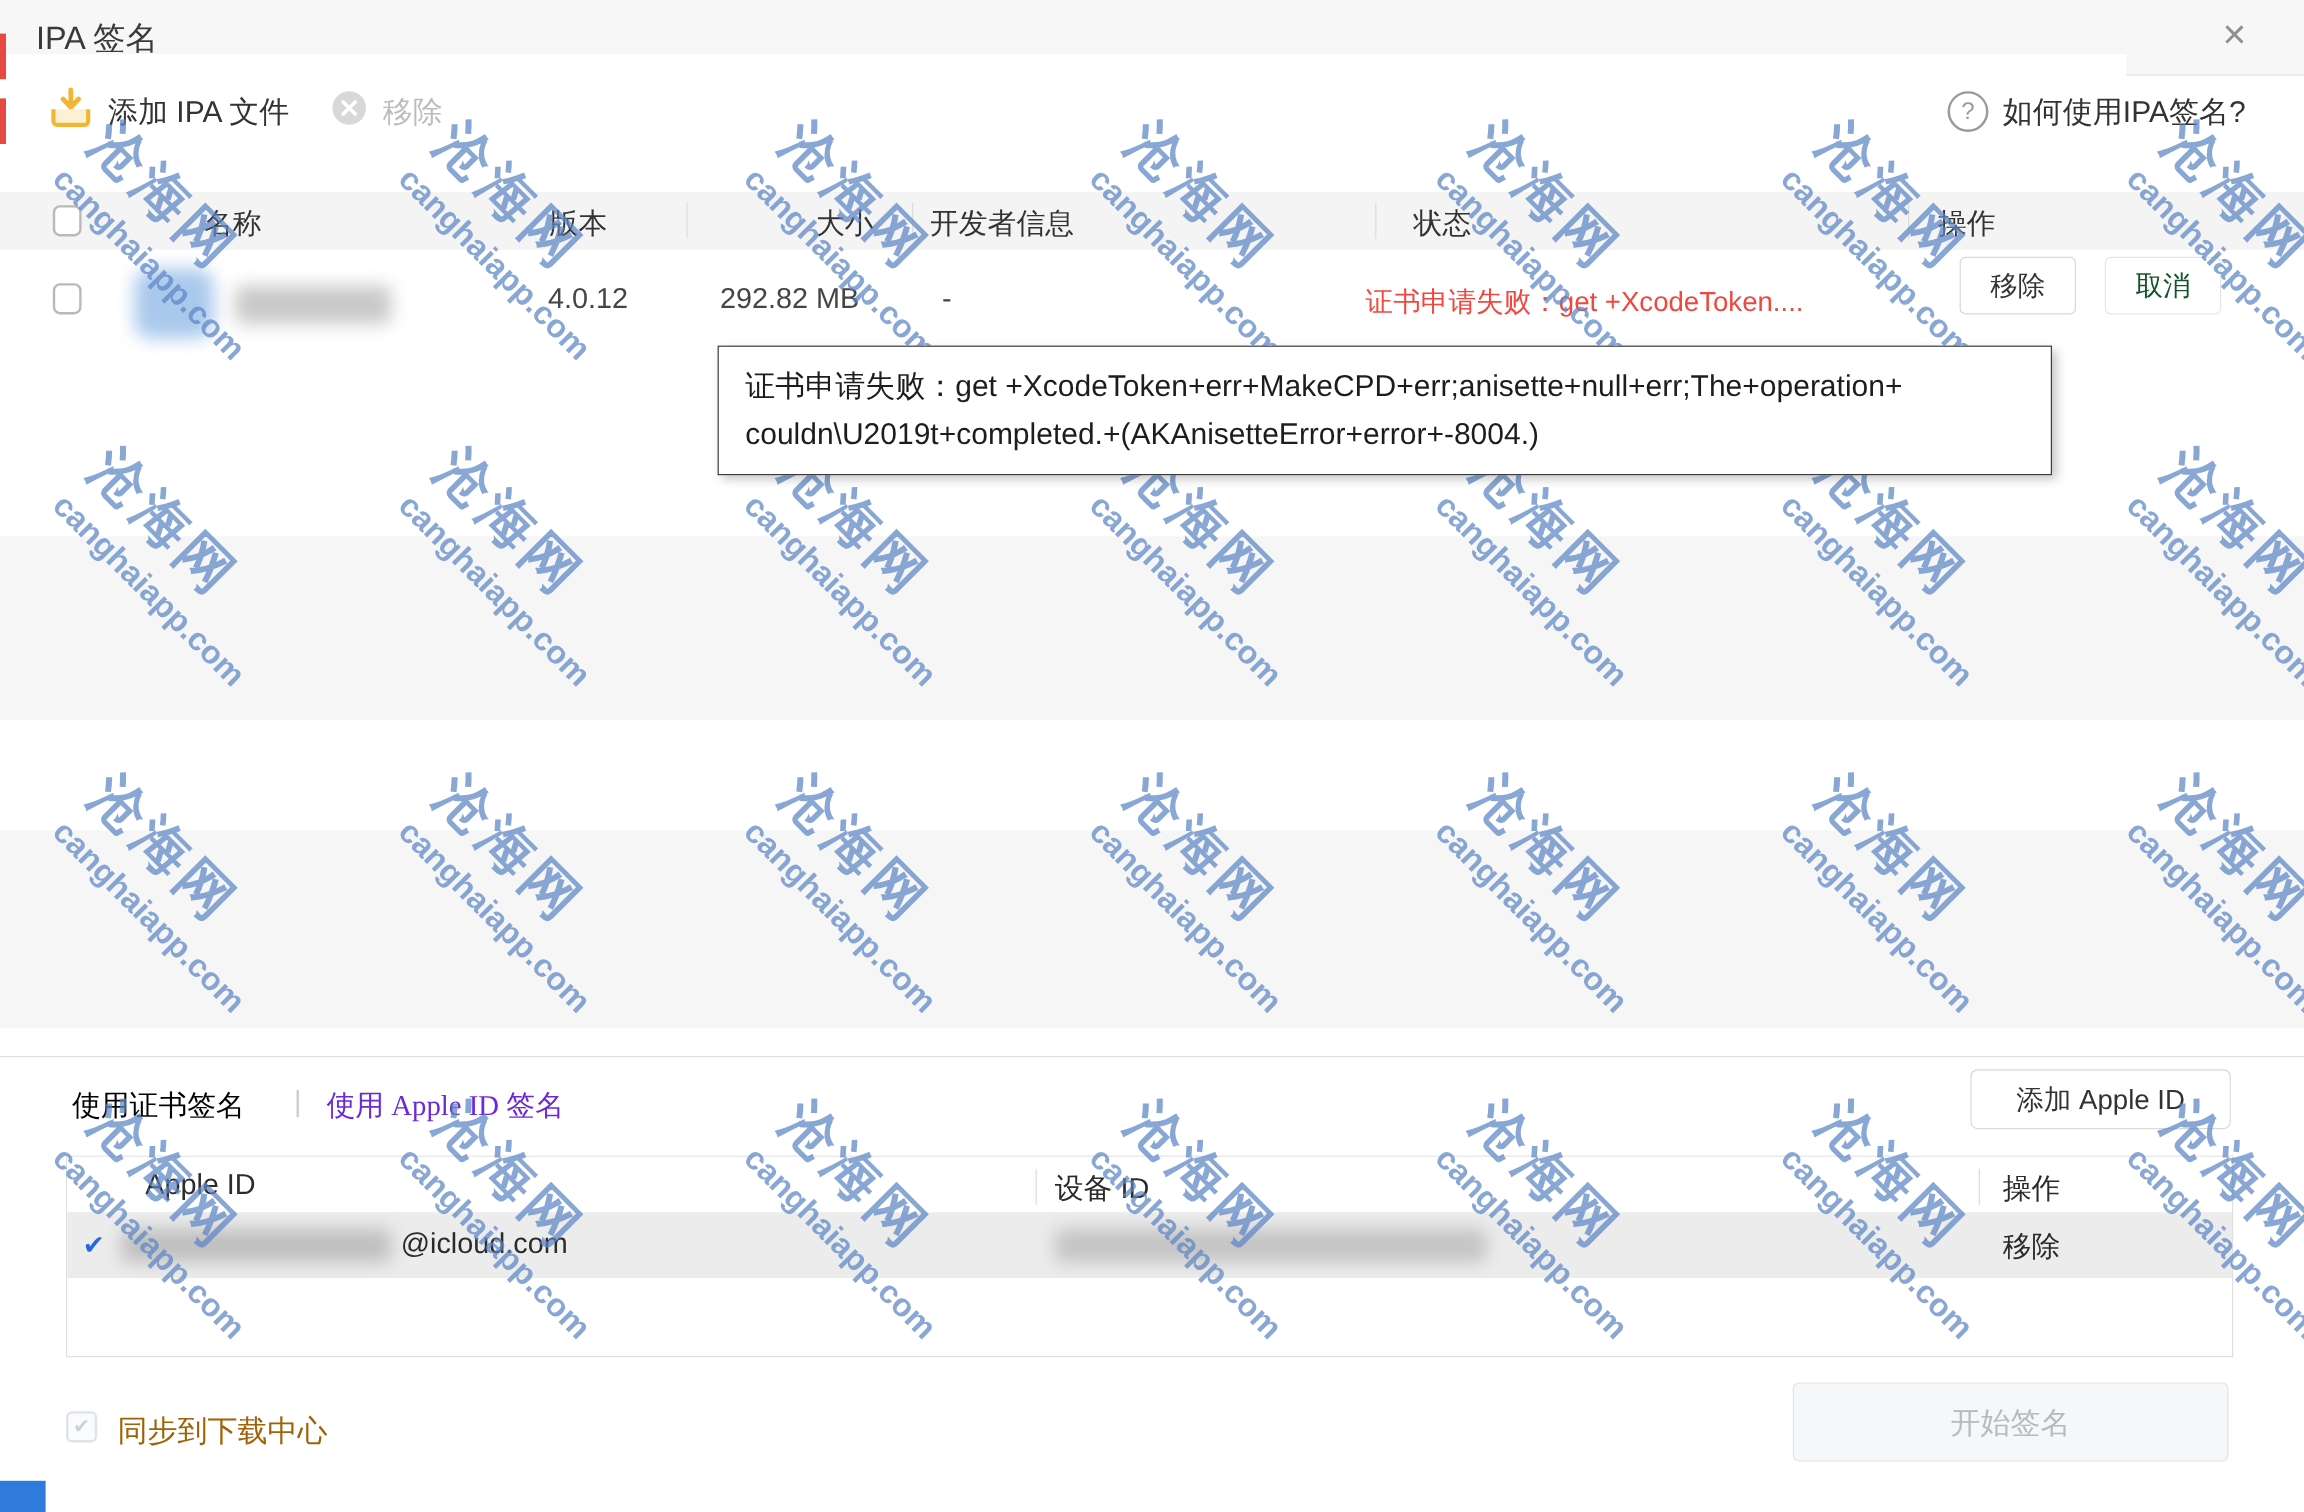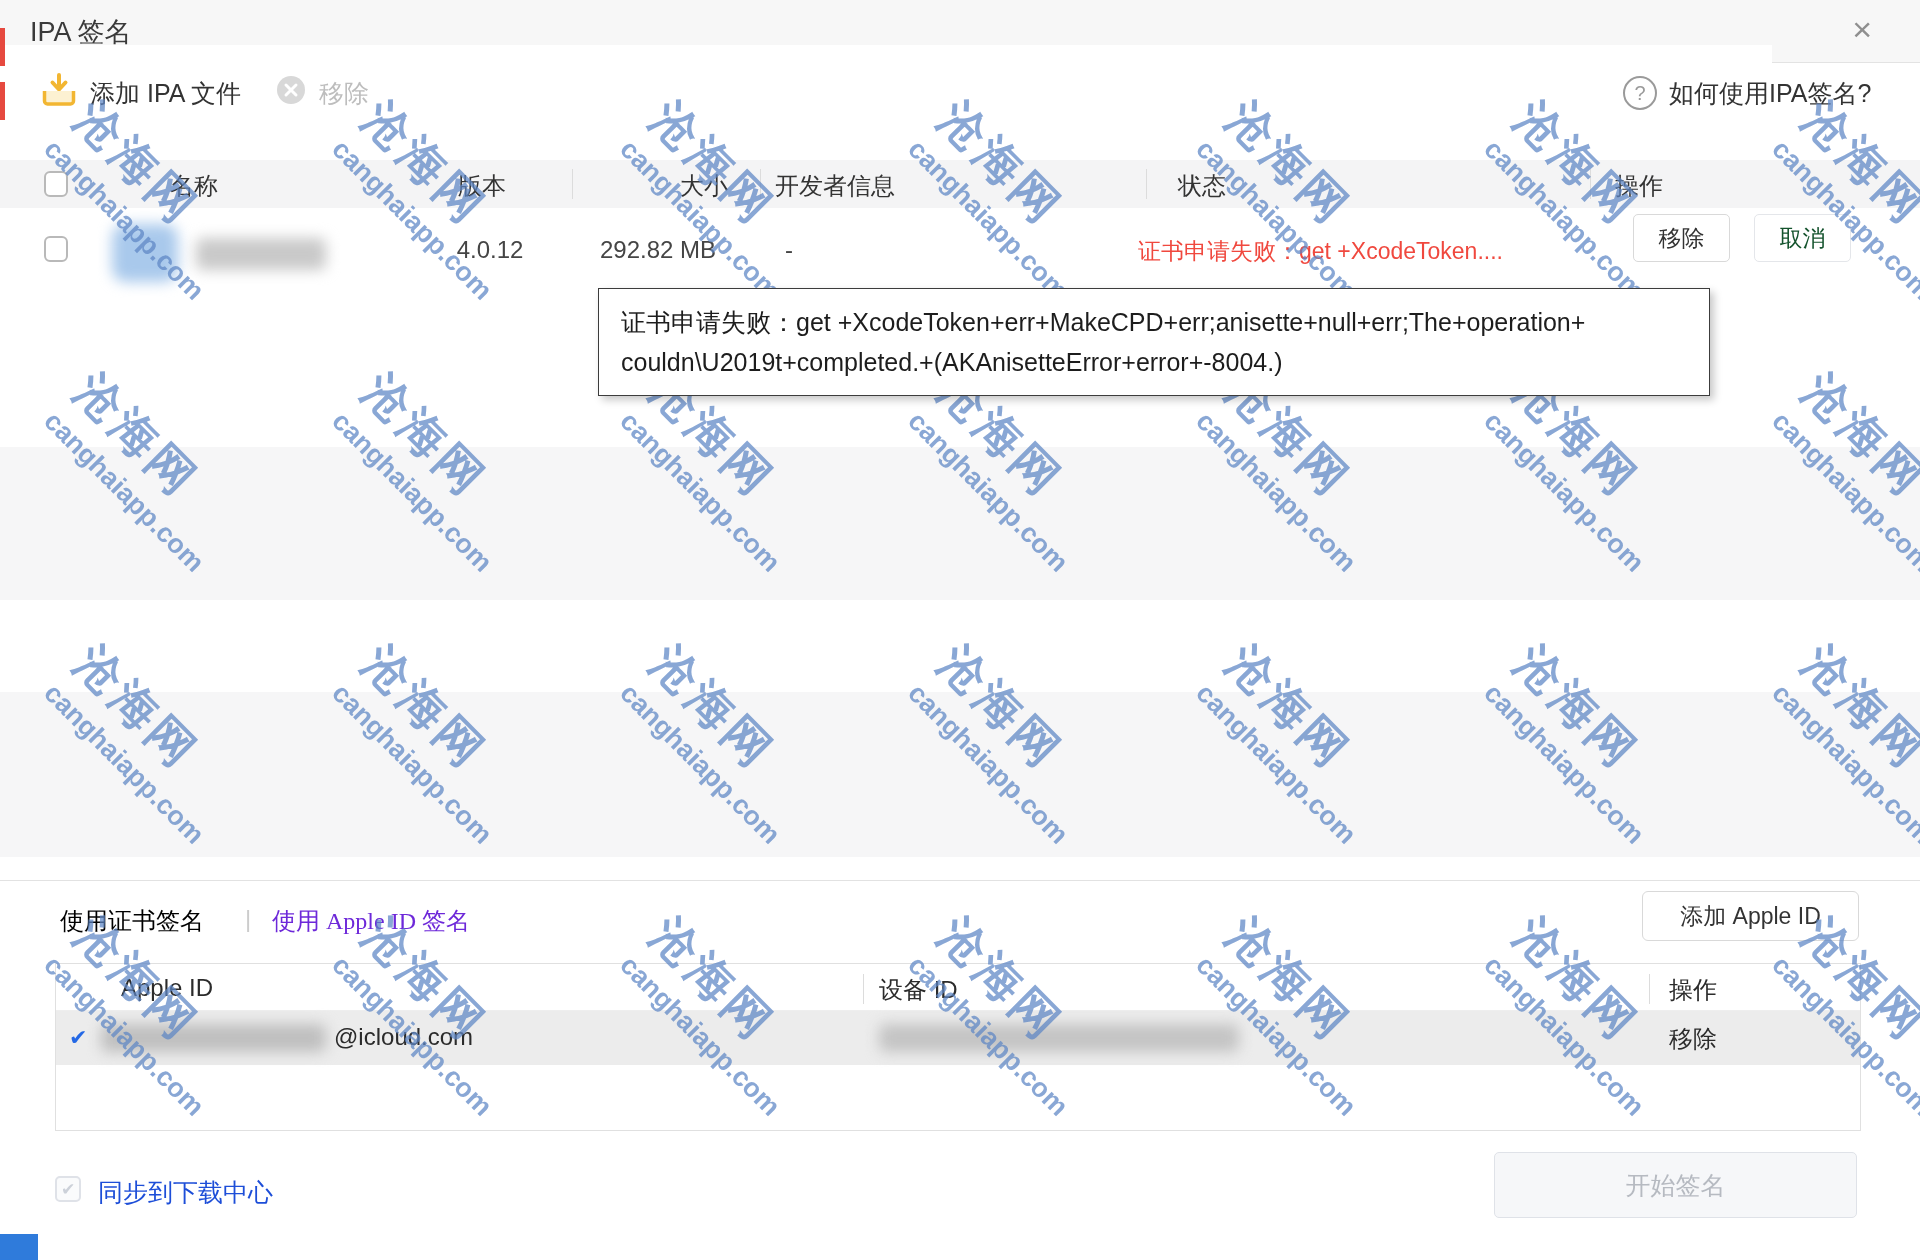--- a/index.html
+++ b/index.html
@@ -44,21 +44,21 @@
   .tabsep{position:absolute;left:245px;top:905px;color:#ccc;font-size:24px;}
   .addid{left:1642px;top:891px;width:217px;height:50px;border-radius:6px;}
 
   .idtable{position:absolute;left:55px;top:963px;width:1806px;height:168px;border:1px solid #e0e0e0;box-sizing:border-box;background:#fff;}
   .idhead{position:absolute;left:0;top:0;width:100%;height:47px;border-bottom:1px solid #eee;box-sizing:border-box;background:#fff;}
   .idrow{position:absolute;left:0;top:47px;width:100%;height:54px;background:#ececec;}
   .idcell{position:absolute;font-size:24px;color:#2b2b2b;white-space:nowrap;}
   .bluecheck{color:#2468e5;font-size:22px;}
 
   .synccb{left:55px;top:1176px;width:26px;height:26px;border:2px solid #dfe2e8;border-radius:5px;background:#fafbfc;box-sizing:border-box;display:flex;align-items:center;justify-content:center;color:#ccd1d9;font-size:17px;position:absolute;}
-  .synclbl{position:absolute;left:98px;top:1176px;font-size:25px;color:#1d4ed8;}
+  .synclbl{position:absolute;left:98px;top:1176px;font-size:25px;color:#a16207;}
   .startbtn{left:1494px;top:1152px;width:363px;height:66px;background:#f6f7f9;border:1px solid #dfe2e8;border-radius:5px;font-size:25px;color:#b6bac1;}
 
   
   .wm-layer{position:absolute;left:0;top:0;width:1920px;height:1260px;z-index:50;pointer-events:none;}
   .wm-tile{position:absolute;transform:rotate(45deg);opacity:.72;}
   .wm-brand{font-size:46px;font-weight:bold;color:#5d86c5;letter-spacing:4px;}
   .wm-domain{font-size:27px;font-weight:600;color:#5d86c5;margin-top:2px;}
 
   .corner-blue{position:absolute;left:0;top:1234px;width:38px;height:26px;background:#2f7bdb;}
   .edge-red{position:absolute;left:0;width:5px;background:#e6493f;}

